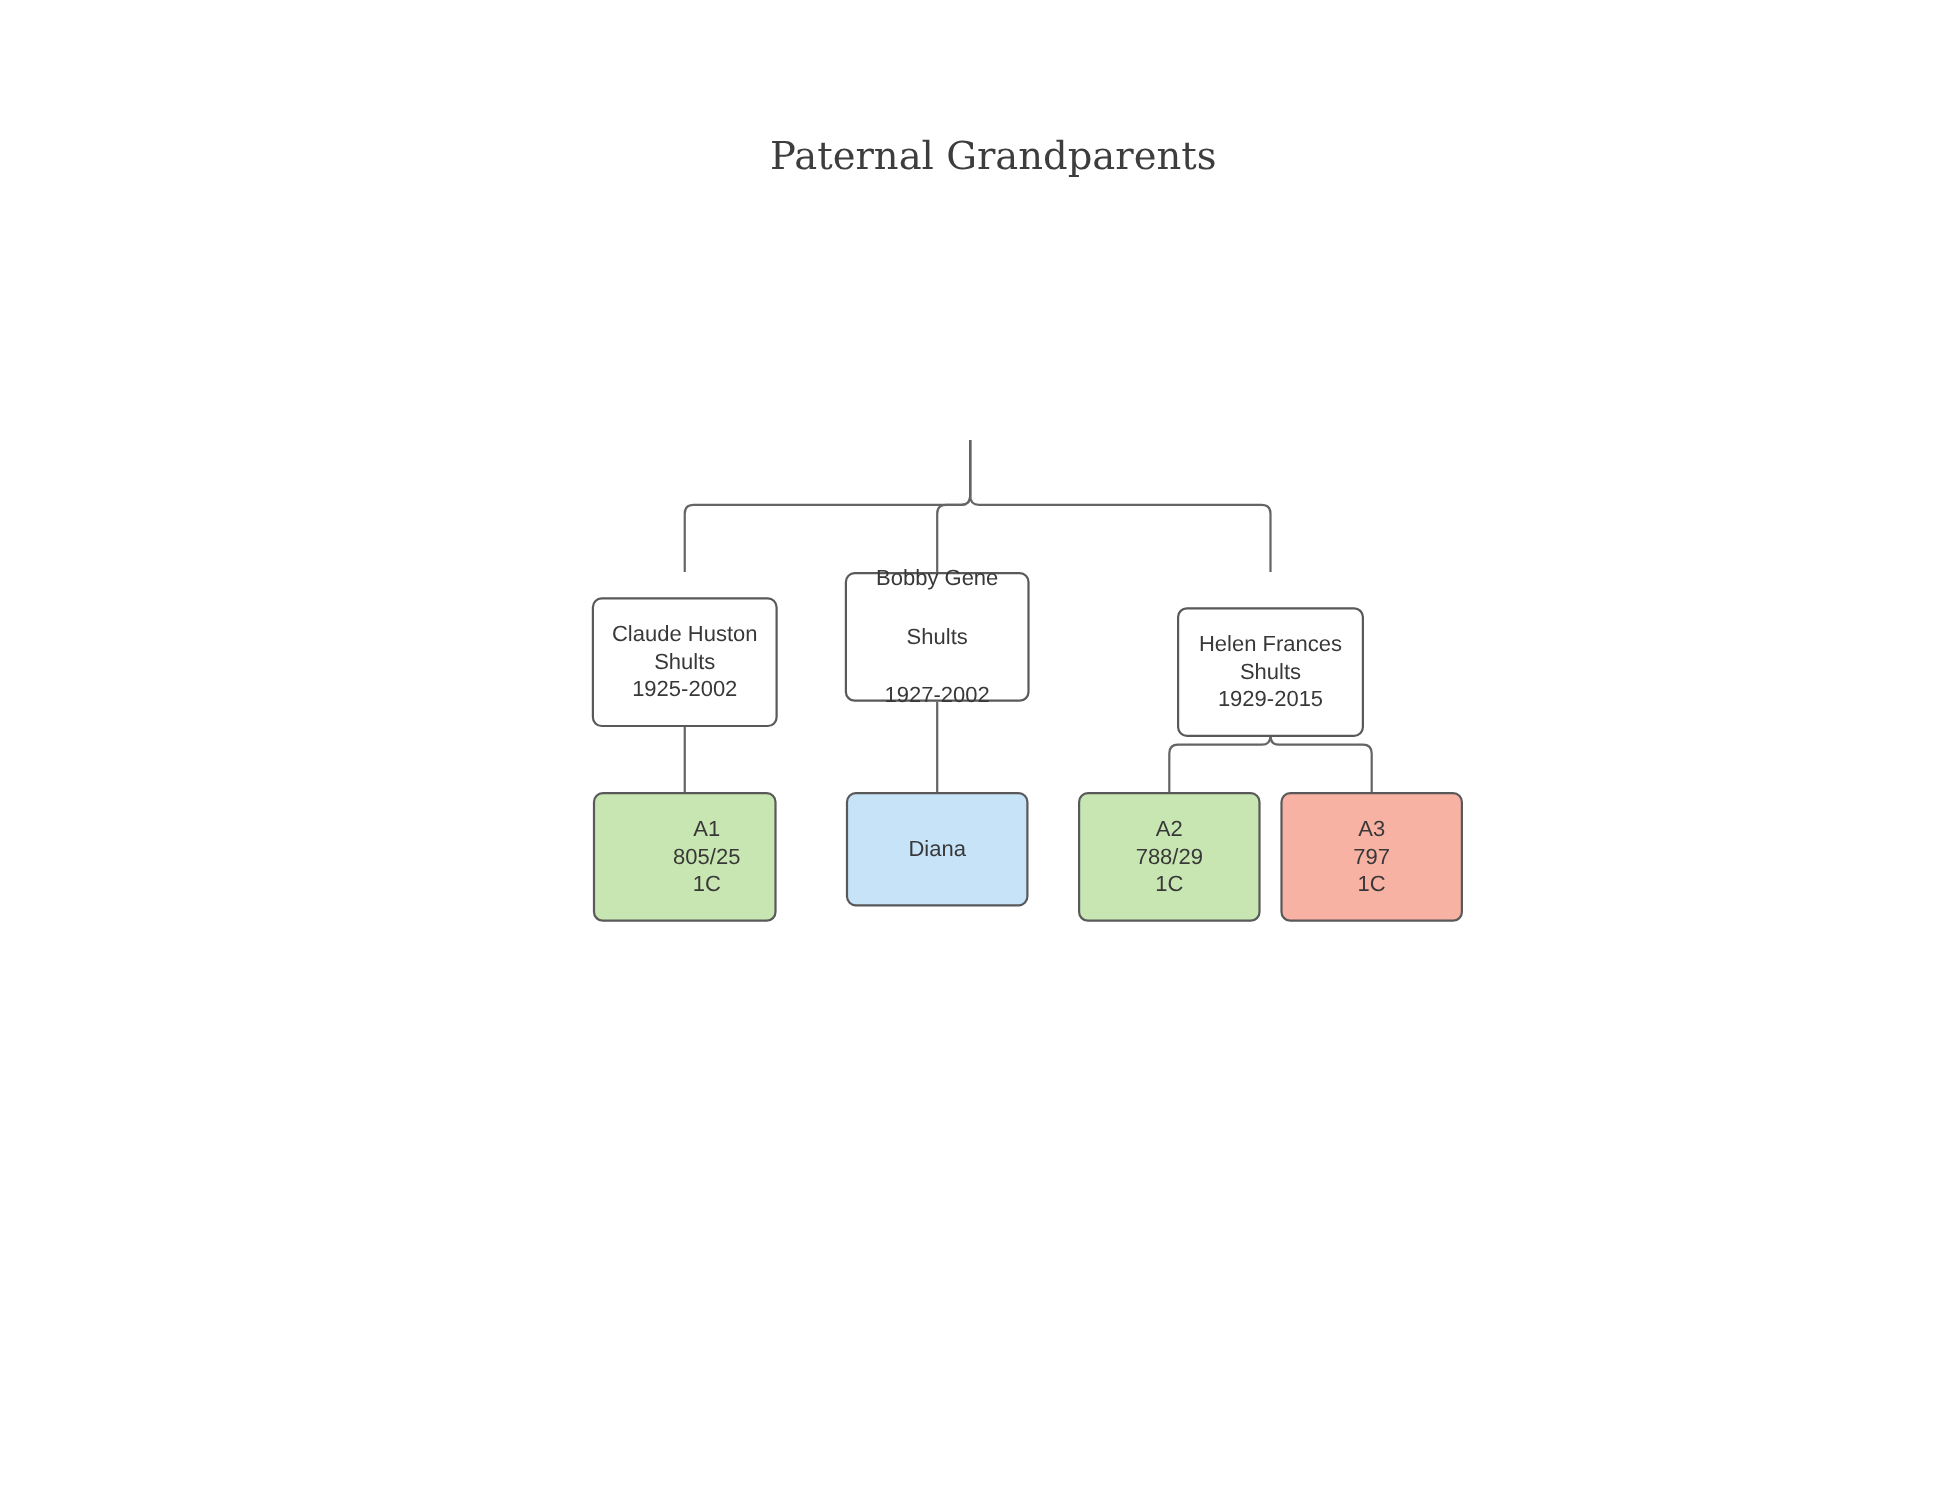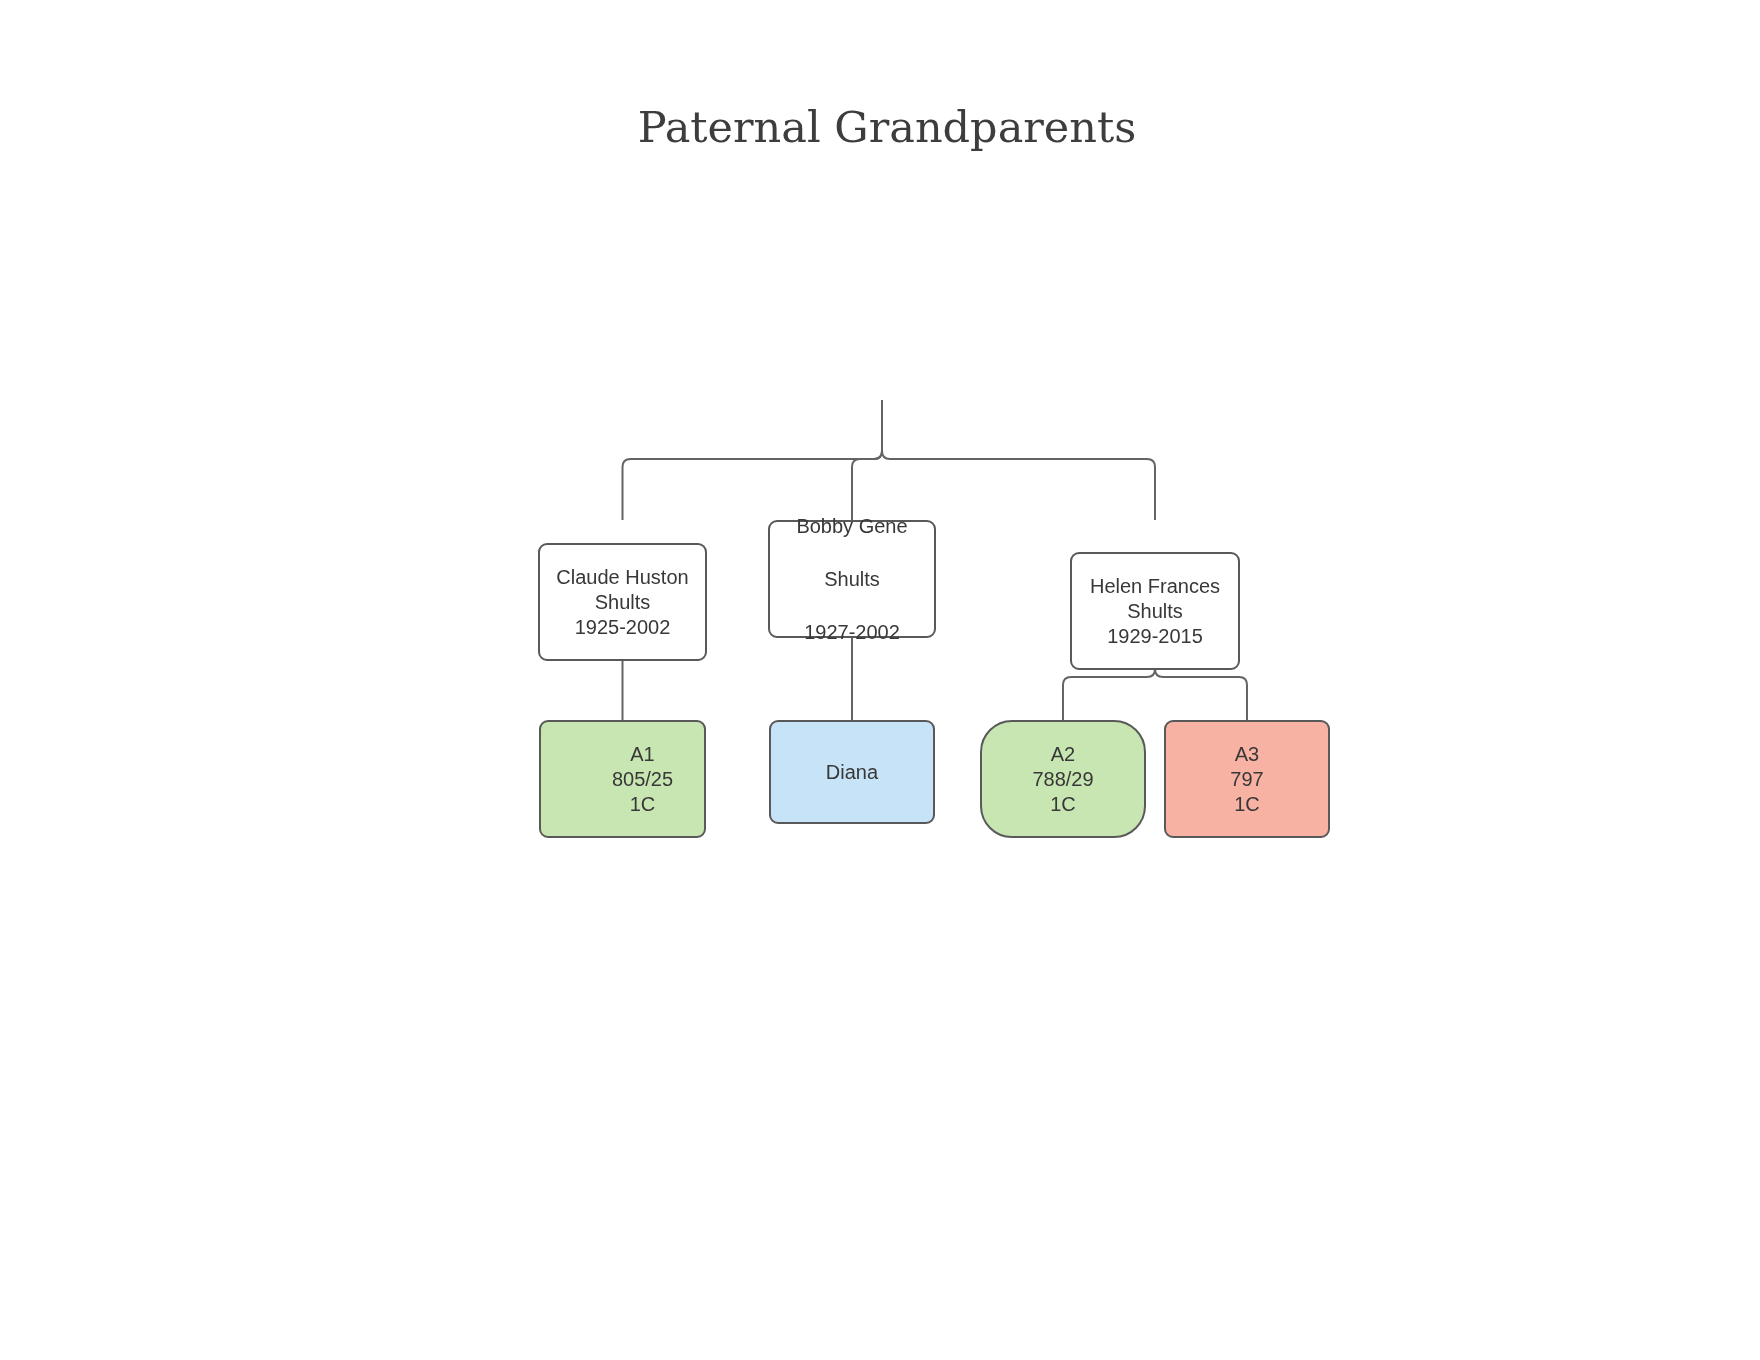--- a/index.html
+++ b/index.html
@@ -15,24 +15,24 @@
     width: 1760px;
     height: 1360px;
     background: #ffffff;
     font-family: "Liberation Sans", sans-serif;
   }
   .title {
     position: absolute;
     left: 887px;
     top: 103px;
     transform: translateX(-50%);
-    margin: 0;
+    margin: 16px;
     font-family: "DejaVu Serif", serif;
     font-weight: 400;
-    font-size: 43px;
+    font-size: 35px;
     line-height: 48px;
     color: #3d3d3d;
     white-space: nowrap;
   }
   svg.connectors {
     position: absolute;
     left: 0;
     top: 0;
   }
   .node {
@@ -106,21 +106,21 @@
   <div class="node n-a1" style="background: rgb(200, 230, 178); padding-left: 40px;">
     <div class="line">A1</div>
     <div class="line">805/25</div>
     <div class="line">1C</div>
   </div>
 
   <div class="node n-diana" style="background: rgb(198, 227, 247);">
     <div class="line">Diana</div>
   </div>
 
-  <div class="node n-a2" style="background: rgb(200, 230, 178); border-radius: 32px;">
+  <div class="node n-a2" style="background: rgb(200, 230, 178);">
     <div class="line">A2</div>
     <div class="line">788/29</div>
     <div class="line">1C</div>
   </div>
 
   <div class="node n-a3" style="background: rgb(248, 178, 164);">
     <div class="line">A3</div>
     <div class="line">797</div>
     <div class="line">1C</div>
   </div>

